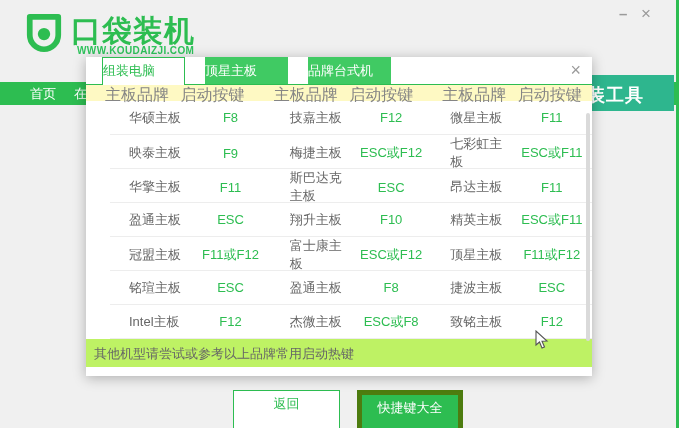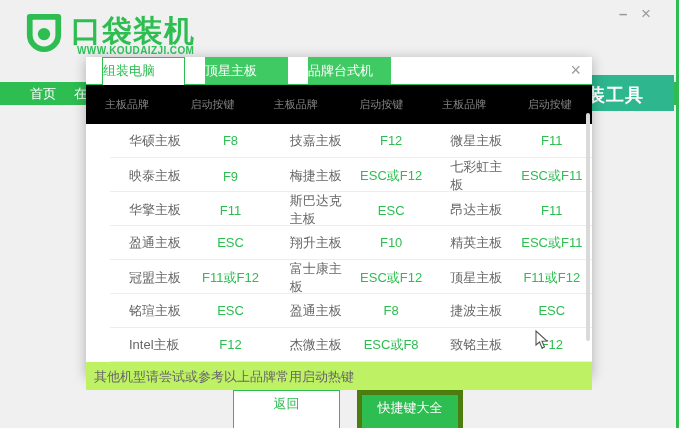--- a/index.html
+++ b/index.html
@@ -27,21 +27,21 @@
   .nav-right-label { position:absolute; left:-5px; top:8px; color:#ffffff; font-size:18px; font-weight:bold; letter-spacing:1px; white-space:nowrap; }
 
   
   .modal { position:absolute; left:86px; top:57px; width:506px; height:319px; background:#ffffff; box-shadow:0 2px 12px rgba(0,0,0,0.28); z-index:10; }
   .tabstrip { position:relative; height:28px; border-bottom:1px solid #2dbd51; display:flex; padding-left:16px; }
   .tab { width:83px; height:27px; line-height:27px; font-size:13px; background:#40ca63; color:#ffffff; margin-right:20px; cursor:default; }
   .tab.active { height:28px; line-height:26px; background:#ffffff; color:#2dbd51; border:1px solid #2dbd51; border-bottom:none; }
   .modal-close { position:absolute; right:11px; top:4px; font-size:18px; color:#9b9b9b; line-height:1; cursor:default; }
 
   .thead, .trow { display:grid; grid-template-columns:repeat(6,1fr); align-items:center; }
-  .thead { height:39px; background:#000000; color:#858585; font-size:11px; }
+  .thead { height:16px; background:#fef9c3; color:#858585; font-size:16px; }
   .trow { height:34px; border-bottom:1px solid #ededed; background:#ffffff;margin-left:24px; }
   .cell.brand, .hcell.brand { text-align:left; padding-left:19px; }
   .cell.key, .hcell.key { text-align:center; }
   .trow .brand { color:#666666; font-size:13px; }
   .trow .key { color:#2dbd51; font-size:13px; }
   .note { height:28px; line-height:30px; padding-left:8px; color:#666666; font-size:13px; background:#bef264; }
   .scrollbar { position:absolute; right:2px; top:56px; width:4px; height:228px; background:#dadada; border-radius:2px; }
 
   
   .btn { position:absolute; top:390px; height:44px; font-size:13px; text-align:center; line-height:26px; cursor:default; }

